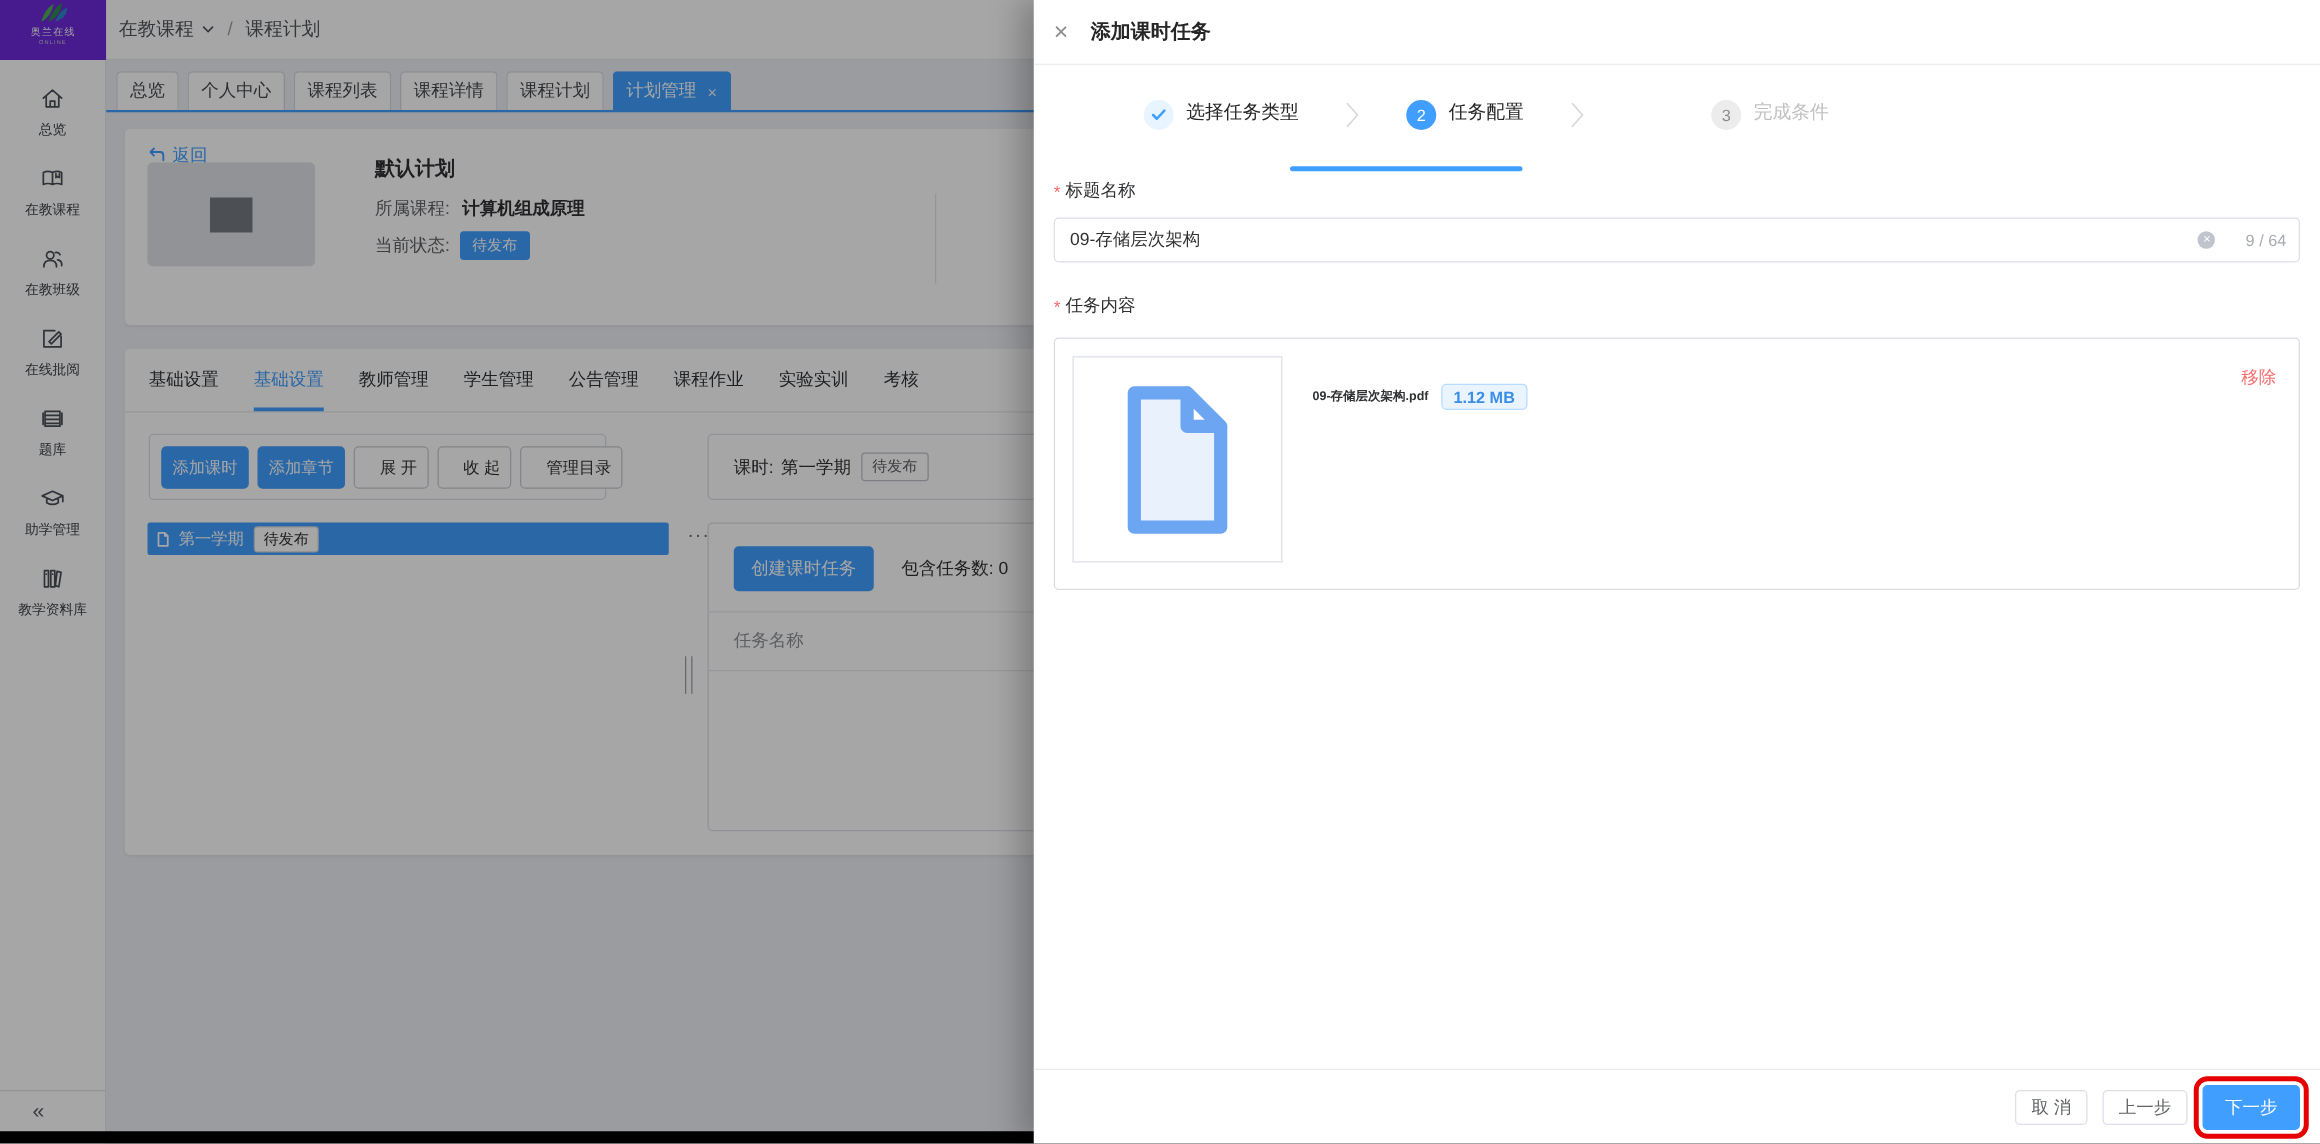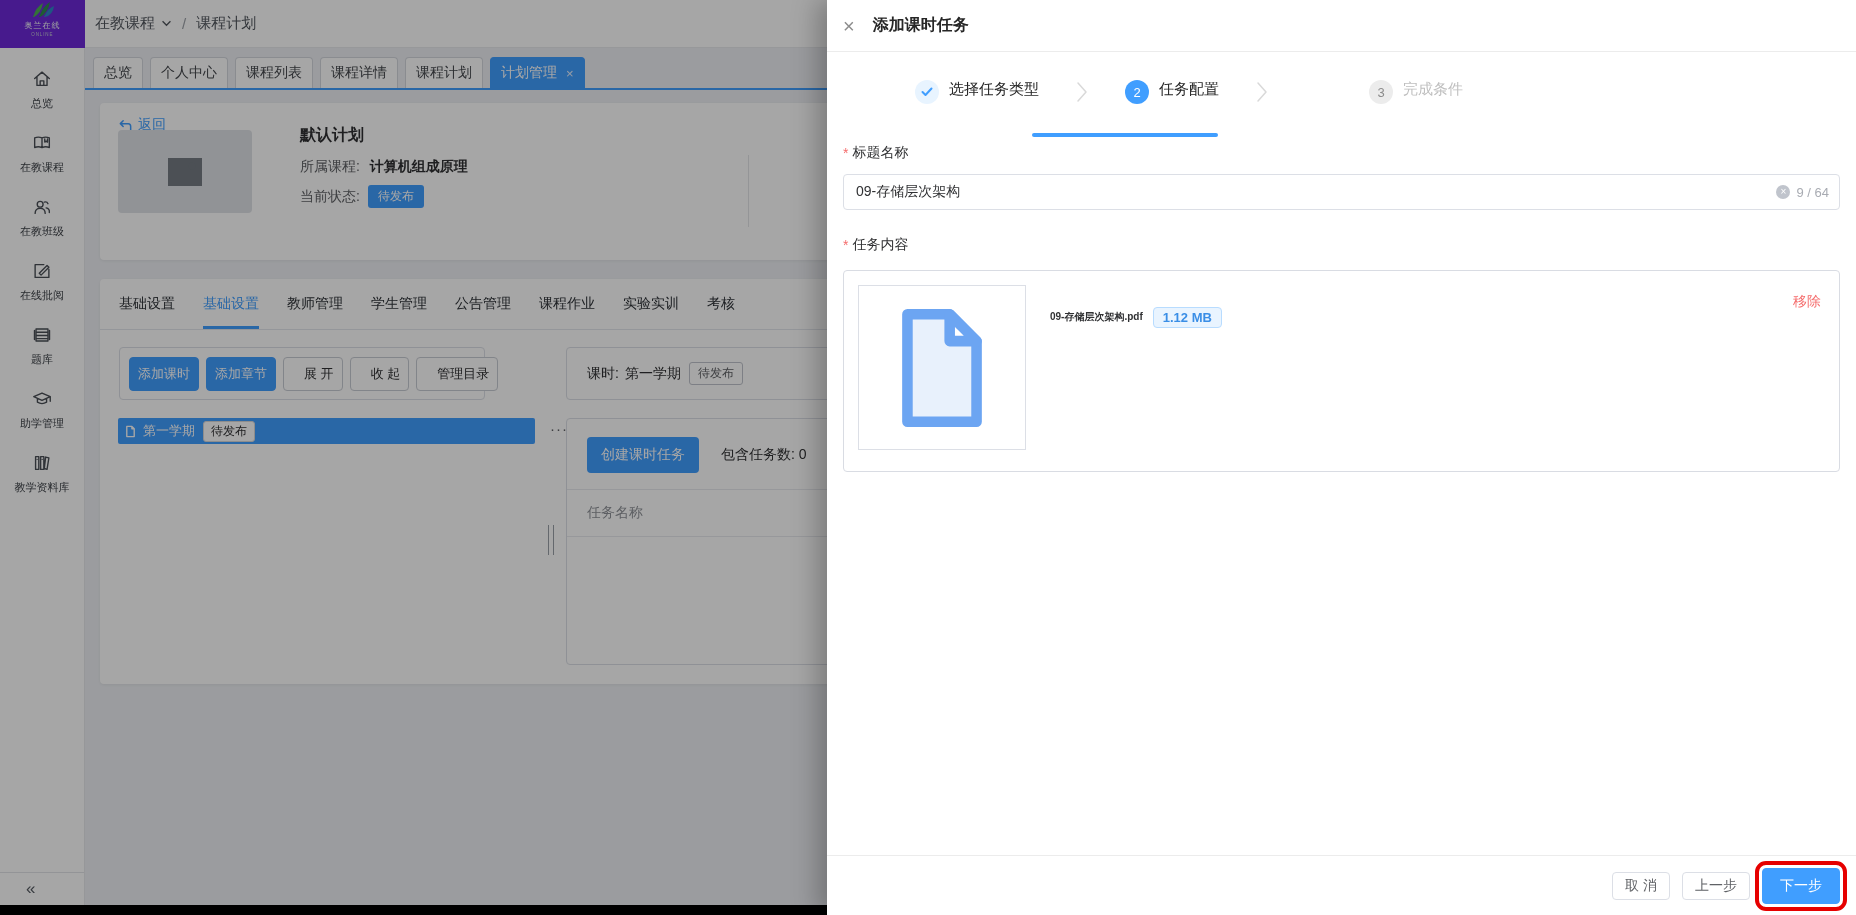--- a/index.html
+++ b/index.html
@@ -29,21 +29,21 @@
   .ttab { height:31px; margin-right:7px; background:#ffffff; border:1px solid #d4d7de; border-bottom:none; border-radius:4px 4px 0 0; display:flex; align-items:center; padding:0 10px; font-size:14px; color:#45484d; cursor:pointer; }
   .ttab.active { background:#409eff; border-color:#409eff; color:#ffffff; }
   .ttab .x { margin-left:9px; font-size:13px; color:#e8f2ff; cursor:pointer; }
 
   
   .content { position:absolute; left:85px; top:90px; right:0; bottom:10px; background:#eef0f4; z-index:1; }
   .panel { position:absolute; left:15px; right:20px; background:#ffffff; border-radius:4px; box-shadow:0 1px 3px rgba(0,0,0,.06); }
   .panel.p1 { top:13px; height:157px; }
   .panel.p2 { top:189px; height:405px; }
 
-  .back-link { position:absolute; left:18px; top:13px; display:flex; align-items:center; color:#409eff; font-size:14px; cursor:pointer; }
+  .back-link { position:absolute; left:18px; top:13px; display:flex; align-items:flex-start; color:#409eff; font-size:14px; cursor:pointer; }
   .back-link svg { width:15px; height:15px; margin-right:5px; stroke:#409eff; fill:none; stroke-width:1.6; stroke-linecap:round; stroke-linejoin:round; }
   .thumb { position:absolute; left:18px; top:27px; width:134px; height:83px; background:#dfe2e7; border-radius:4px; display:flex; align-items:center; justify-content:center; }
   .thumb svg { width:38px; height:32px; fill:#757b83; }
   .plan-title { position:absolute; left:200px; top:22px; font-size:16px; font-weight:bold; color:#303133; }
   .plan-row { position:absolute; left:200px; font-size:14px; color:#606266; }
   .plan-row b { color:#303133; margin-left:6px; }
   .row-course { top:55px; }
   .row-status { top:82px; display:flex; align-items:center; }
   .badge-blue { margin-left:8px; background:#409eff; color:#fff; font-size:12px; padding:3px 10px; border-radius:3px; }
   .vdiv { position:absolute; left:648px; top:52px; width:1px; height:72px; background:#e3e5e9; }
@@ -94,21 +94,21 @@
   .step-chev { width:14px; height:22px; margin:0 36px; stroke:#d9d9d9; fill:none; stroke-width:1.5; stroke-linecap:round; stroke-linejoin:round; }
   .step3-extra { margin-left:64px; }
   .steps-underline { position:absolute; left:205px; top:133px; width:186px; height:4px; background:#409eff; border-radius:2px; }
 
   .dform { padding:40px 16px 0; }
   .flabel { font-size:14px; color:#303133; display:flex; align-items:center; }
   .flabel .req { color:#f56c6c; margin-right:4px; }
   .finput { margin-top:12px; height:36px; border:1px solid #dcdfe6; border-radius:4px; display:flex; align-items:center; padding:0 10px 0 12px; cursor:text; }
   .finput .val { flex:1; font-size:14px; color:#303133; }
   .clear-ic { width:14px; height:14px; border-radius:50%; background:#c0c4cc; color:#fff; font-size:10px; line-height:14px; text-align:center; cursor:pointer; }
-  .counter { margin-left:6px; font-size:13px; color:#a8abb2; }
+  .counter { margin-left:24px; font-size:13px; color:#a8abb2; }
   .flabel2 { margin-top:26px; }
   .fcard { position:relative; margin-top:16px; height:202px; border:1px solid #d9dce3; border-radius:4px; padding:14px; display:flex; }
   .fthumb { width:168px; height:165px; border:1px solid #dcdfe6; background:#fff; display:flex; align-items:center; justify-content:center; }
   .fmeta { margin-left:24px; margin-top:20px; display:flex; align-items:center; height:24px; }
   .fname { font-size:10px; font-weight:bold; color:#303133; }
   .fsize { margin-left:10px; background:#e9f4ff; border:1px solid #b8dcff; color:#3a8ee6; font-size:13px; font-weight:bold; padding:2px 9px; border-radius:4px; }
   .fremove { position:absolute; top:22px; right:18px; font-size:14px; color:#f56c6c; cursor:pointer; }
 
   .drawer-foot { position:absolute; left:0; right:0; bottom:0; height:60px; border-top:1px solid #ececec; display:flex; align-items:center; justify-content:flex-end; gap:12px; padding-right:16px; }
   .fbtn { font-size:14px; border-radius:4px; padding:4px 12px; cursor:pointer; }

